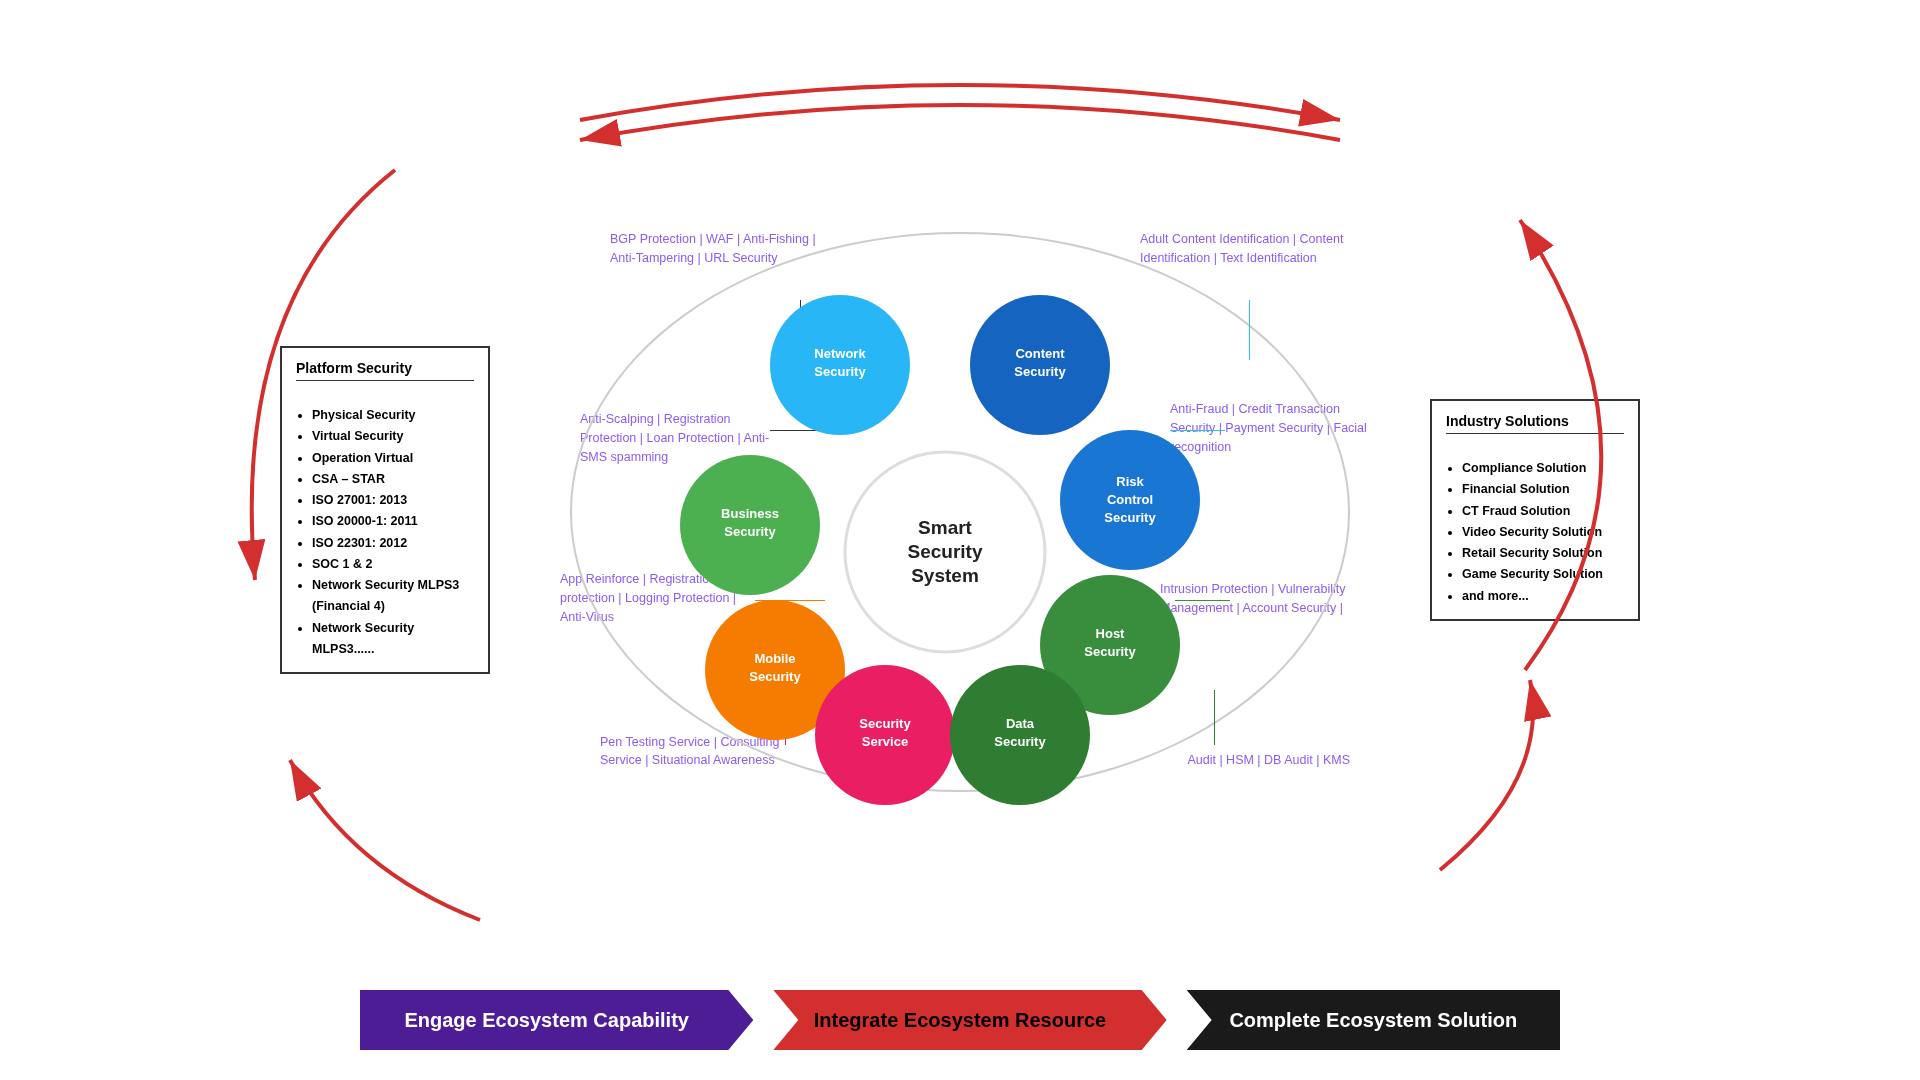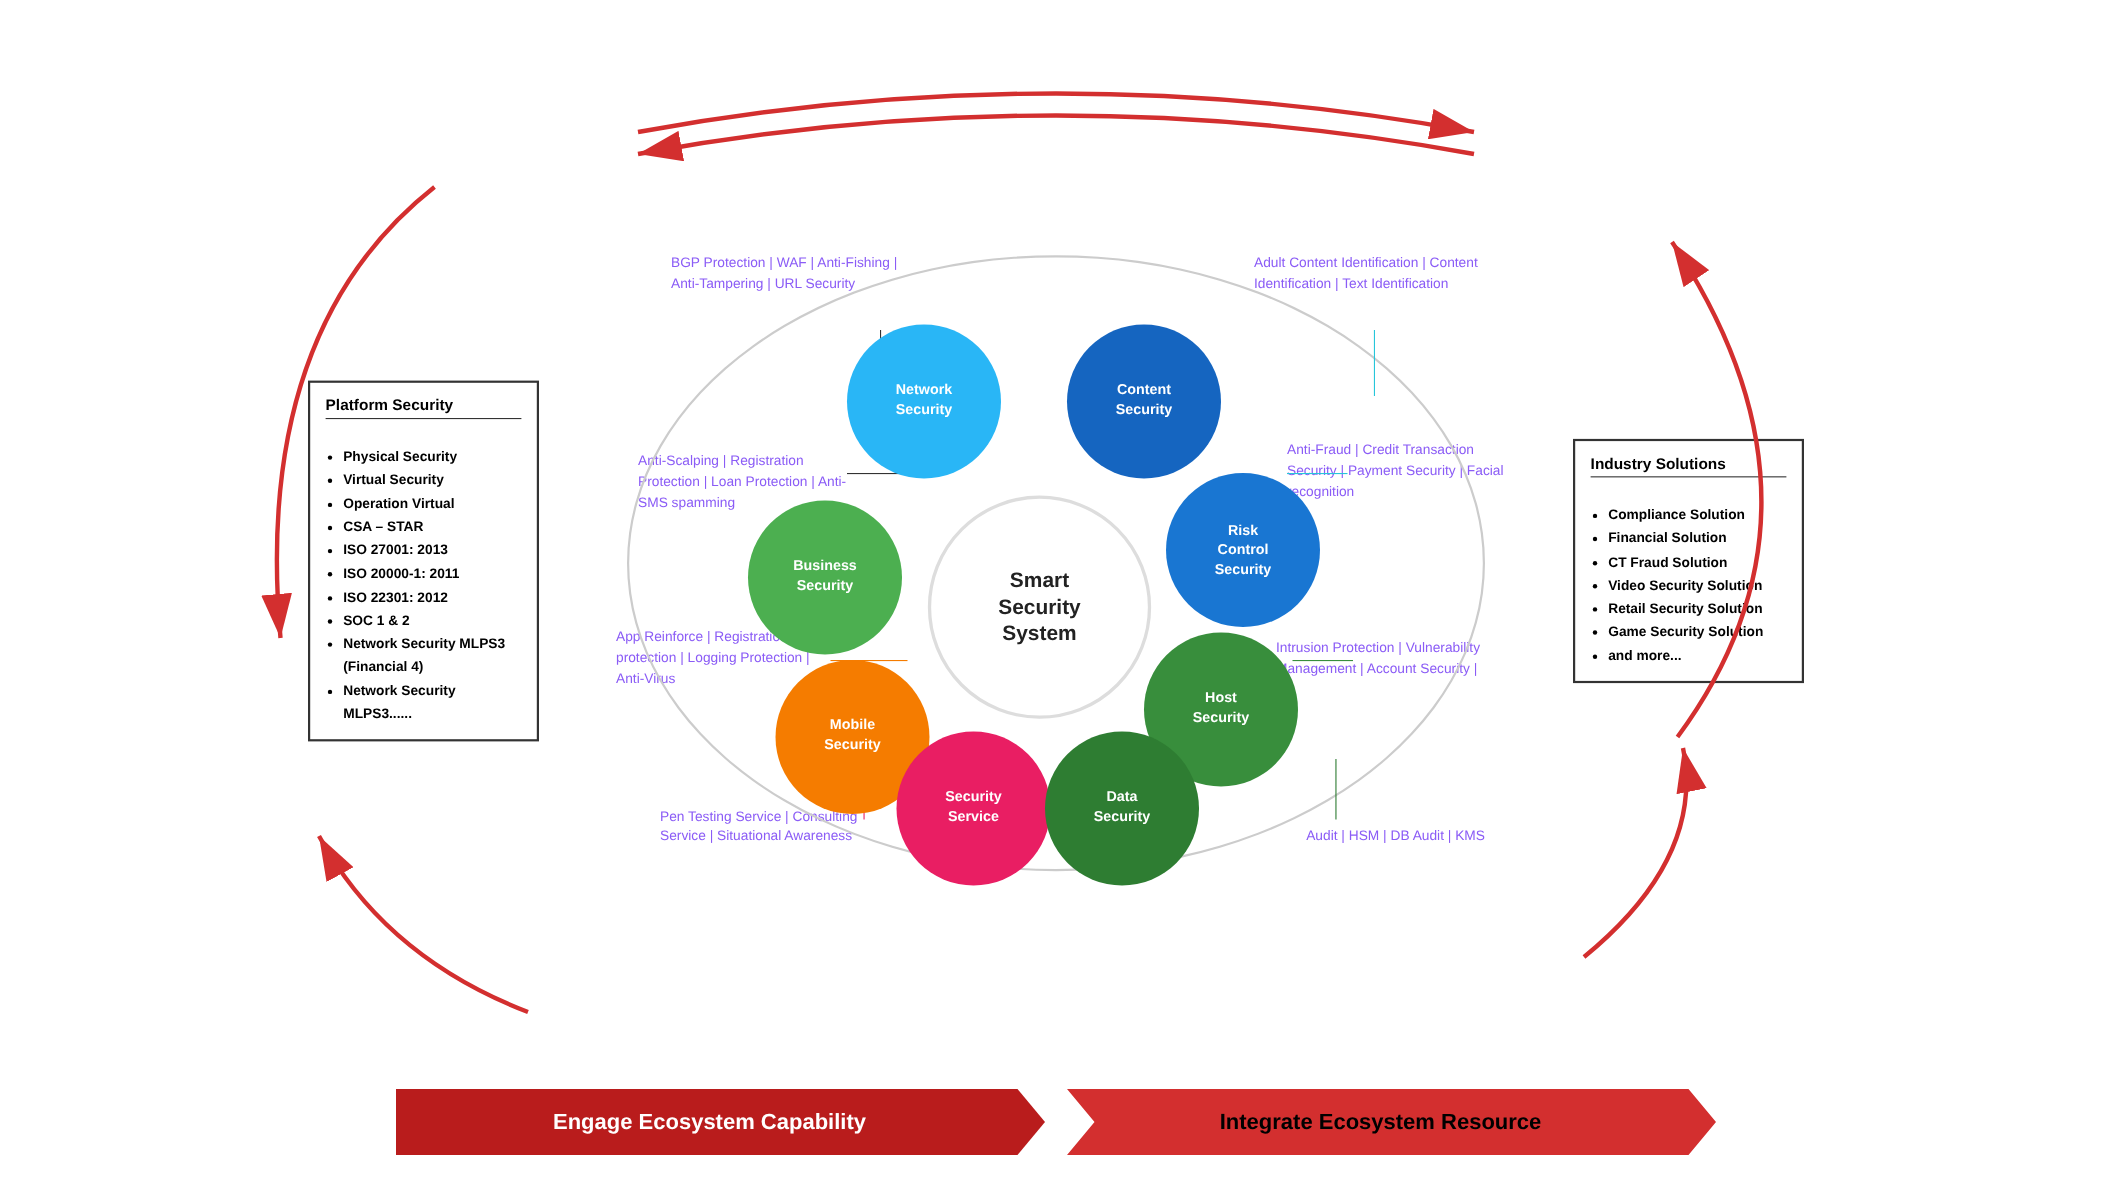--- a/index.html
+++ b/index.html
@@ -54,21 +54,21 @@
       justify-content: center;
       height: 60px;
       font-weight: bold;
       font-size: 20px;
       color: white;
       position: relative;
       padding: 0 30px;
     }
 
     .banner-black {
-      background: #b91c1c;
+      background: #4c1d95;
       flex: 1;
       clip-path: polygon(0 0, calc(100% - 25px) 0, 100% 50%, calc(100% - 25px) 100%, 0 100%);
       padding-right: 50px;
     }
 
     .banner-red {
       background: #d32f2f;
       flex: 1;
       clip-path: polygon(20px 0, calc(100% - 25px) 0, 100% 50%, calc(100% - 25px) 100%, 20px 100%, 45px 50%);
       padding: 0 50px;
@@ -273,15 +273,18 @@
     <path d="M 1525 670 Q 1680 460 1520 220" fill="none" stroke="#d32f2f" stroke-width="4" marker-end="url(#arrowhead-red)"></path>
   </svg>
 
   <div class="bottom-banner">
     <div class="banner-segment banner-black">
       <span>Engage Ecosystem Capability</span>
     </div>
     <div class="banner-segment banner-red">
       <span style="color:#000000;">Integrate Ecosystem Resource</span>
     </div>
+    <div class="banner-segment banner-black2">
+      <span>Complete Ecosystem Solution</span>
+    </div>
   </div>
 
 </div>
 
 </body></html>

